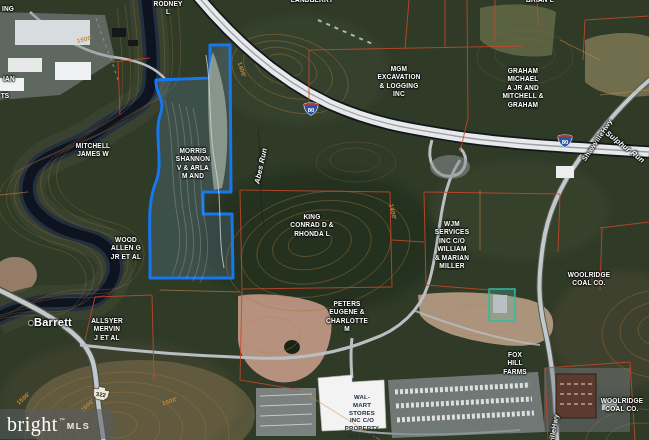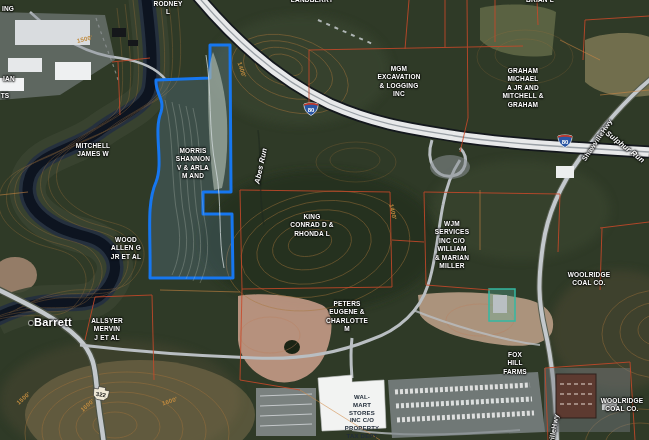--- a/index.html
+++ b/index.html
@@ -274,14 +274,19 @@
   <div class="lbl road" style="left:552px;top:438px;transform:translate(-50%,-50%) rotate(-80deg)">ShawvilleHwy</div>
 
   <div class="lbl contour" style="left:85px;top:40px;transform:translate(-50%,-50%) rotate(-14deg)">1500'</div>
   <div class="lbl contour" style="left:241px;top:70px;transform:translate(-50%,-50%) rotate(72deg)">1400'</div>
   <div class="lbl contour" style="left:392px;top:212px;transform:translate(-50%,-50%) rotate(78deg)">1400'</div>
   <div class="lbl contour" style="left:24px;top:399px;transform:translate(-50%,-50%) rotate(-42deg)">1500'</div>
   <div class="lbl contour" style="left:170px;top:402px;transform:translate(-50%,-50%) rotate(-18deg)">1600'</div>
   <div class="lbl contour" style="left:88px;top:406px;transform:translate(-50%,-50%) rotate(-40deg)">1600'</div>
 </div>
 
-
+<div class="watermark">
+  <span class="brand">bright</span>
+      <span class="tm">™</span>
+      <span class="mls">MLS</span>
 </div>
 
+</div>
+
 </body></html>

